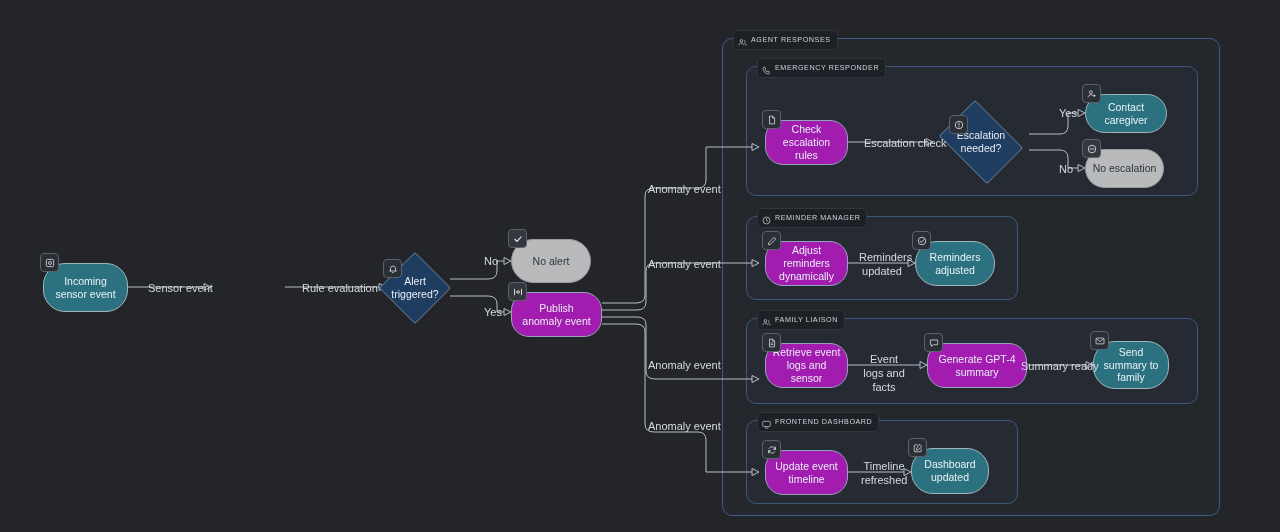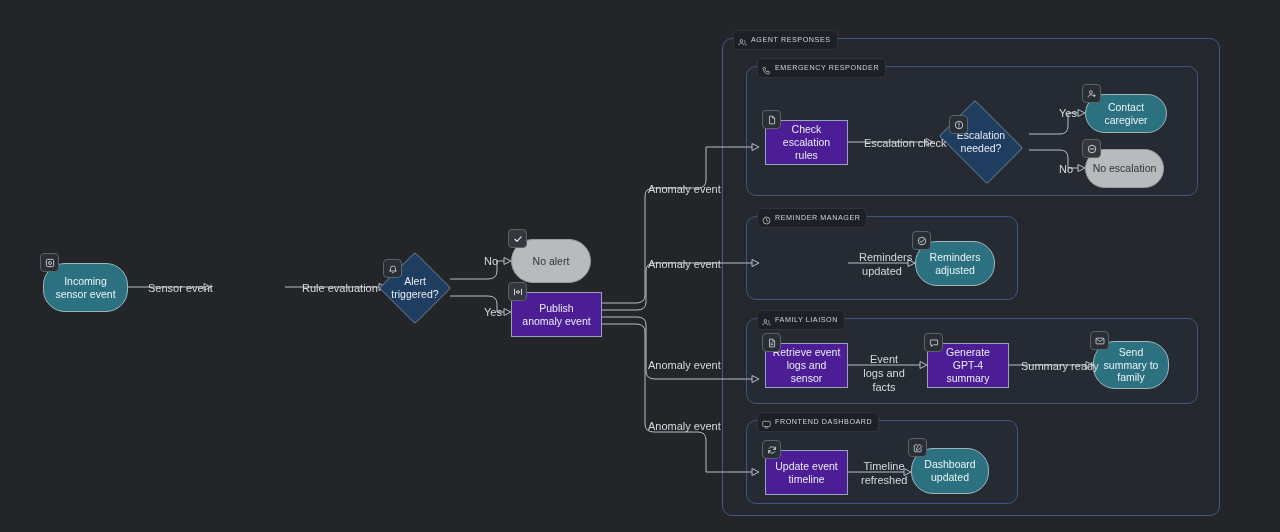--- a/index.html
+++ b/index.html
@@ -19,21 +19,21 @@
   .grp-title .lbl{font-size:7.2px;letter-spacing:.55px;color:#cfd4dc;
                   white-space:nowrap;line-height:14px;font-weight:400;}
   .grp-title svg{display:block;}
 
   
   .node{position:absolute;box-sizing:border-box;display:flex;align-items:center;
         justify-content:center;text-align:center;line-height:1.22;
         font-size:10.5px;padding:4px 6px;}
   .node .txt{position:relative;z-index:2;}
 
-  .n-process{background:#4c1d95;border:1px solid #93a4bb;border-radius:0;color:#e8edf4;}
+  .n-process{background:#a21caf;border:1px solid #93a4bb;border-radius:18px;color:#e8edf4;}
   .n-terminal{background:#2b7180;border:1px solid #9fb6bd;border-radius:22px;color:#eaf3f5;}
   .n-neutral{background:#b9babb;border:1px solid #9a9c9e;border-radius:22px;color:#30343a;}
 
   
   .n-decision{background:transparent;border:none;color:#e8edf4;}
   .n-decision .dia{position:absolute;inset:0;background:#1f3c61;
                    border:1px solid #93a4bb;
                    transform:rotate(45deg) scale(.707);
                    border-radius:3px;z-index:1;}
 
@@ -242,20 +242,28 @@
   <div class="node n-neutral" style="left:1085px;top:149px;width:79px;height:39px;z-index:3;">
     <span class="badge dark">
       <svg width="10" height="10" viewBox="0 0 16 16">
           <circle cx="8" cy="8" r="6" fill="none" stroke="#e8ecf2" stroke-width="1.3"></circle>
           <path d="M5.2 8h5.6" stroke="#e8ecf2" stroke-width="1.4" stroke-linecap="round"></path>
         </svg>
     </span>
     <span class="txt">No escalation</span>
   </div>
 
+  <div class="node n-process" style="left:765px;top:241px;width:83px;height:45px;z-index:3;">
+    <span class="badge">
+      <svg width="10" height="10" viewBox="0 0 16 16">
+          <path d="M11.2 2.1 13.9 4.8 5.6 13.1 2.2 13.9 3 10.5z" fill="none" stroke="#dfe3e9" stroke-width="1.2" stroke-linejoin="round"></path>
+        </svg>
+    </span>
+    <span class="txt">Adjust reminders dynamically</span>
+  </div>
 
   <div class="node n-terminal" style="left:915px;top:241px;width:80px;height:45px;z-index:3;">
     <span class="badge">
       <svg width="10" height="10" viewBox="0 0 16 16">
           <circle cx="8" cy="8" r="6" fill="none" stroke="#dfe3e9" stroke-width="1.3"></circle>
           <path d="M5.2 8.2 7.2 10.2 11 5.6" fill="none" stroke="#dfe3e9" stroke-width="1.4" stroke-linecap="round" stroke-linejoin="round"></path>
         </svg>
     </span>
     <span class="txt">Reminders adjusted</span>
   </div>
@@ -263,21 +271,21 @@
   <div class="node n-process" style="left:765px;top:343px;width:83px;height:45px;z-index:3;">
     <span class="badge">
       <svg width="10" height="10" viewBox="0 0 16 16">
           <path d="M4 1.8h5l3.2 3.2v9.2H4z" fill="none" stroke="#dfe3e9" stroke-width="1.2" stroke-linejoin="round"></path>
           <path d="M9 1.8V5h3.2M5.8 8h4.4M5.8 10.4h4.4" fill="none" stroke="#dfe3e9" stroke-width="1.1"></path>
         </svg>
     </span>
     <span class="txt">Retrieve event logs and sensor</span>
   </div>
 
-  <div class="node n-process" style="left:927px;top:343px;width:82px;height:45px;z-index:3;">
+  <div class="node n-process" style="left:927px;top:343px;width:100px;height:45px;z-index:3;">
     <span class="badge">
       <svg width="10" height="10" viewBox="0 0 16 16">
           <path d="M2.2 3.2h11.6v7.6H7.2L4 13.6V10.8H2.2z" fill="none" stroke="#dfe3e9" stroke-width="1.2" stroke-linejoin="round"></path>
         </svg>
     </span>
     <span class="txt">Generate GPT-4 summary</span>
   </div>
 
   <div class="node n-terminal" style="left:1093px;top:341px;width:76px;height:48px;z-index:3;">
     <span class="badge">

